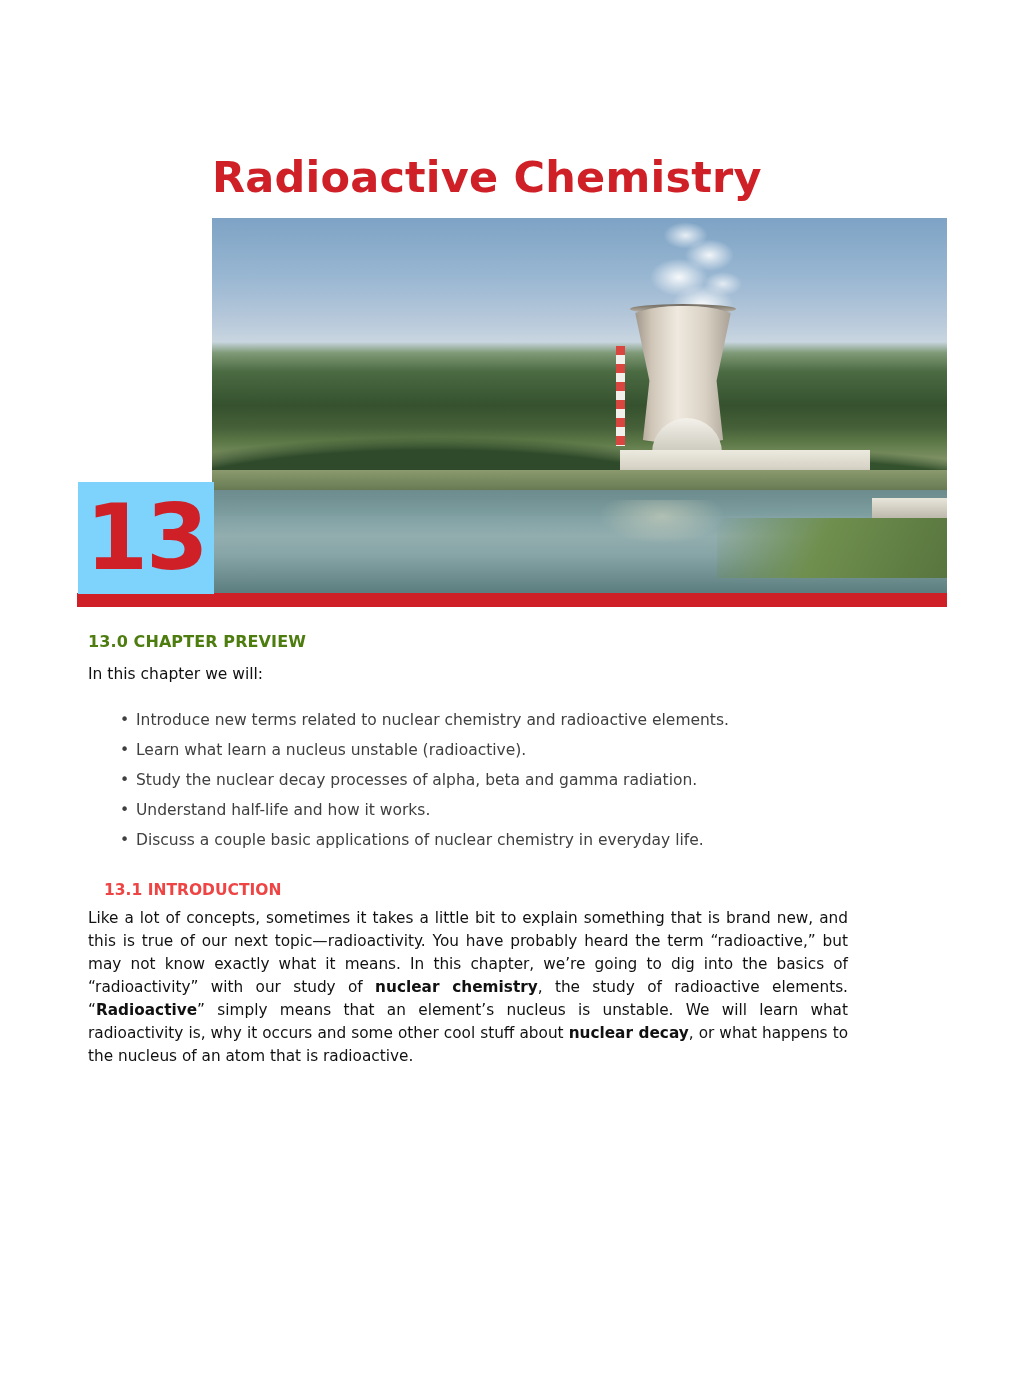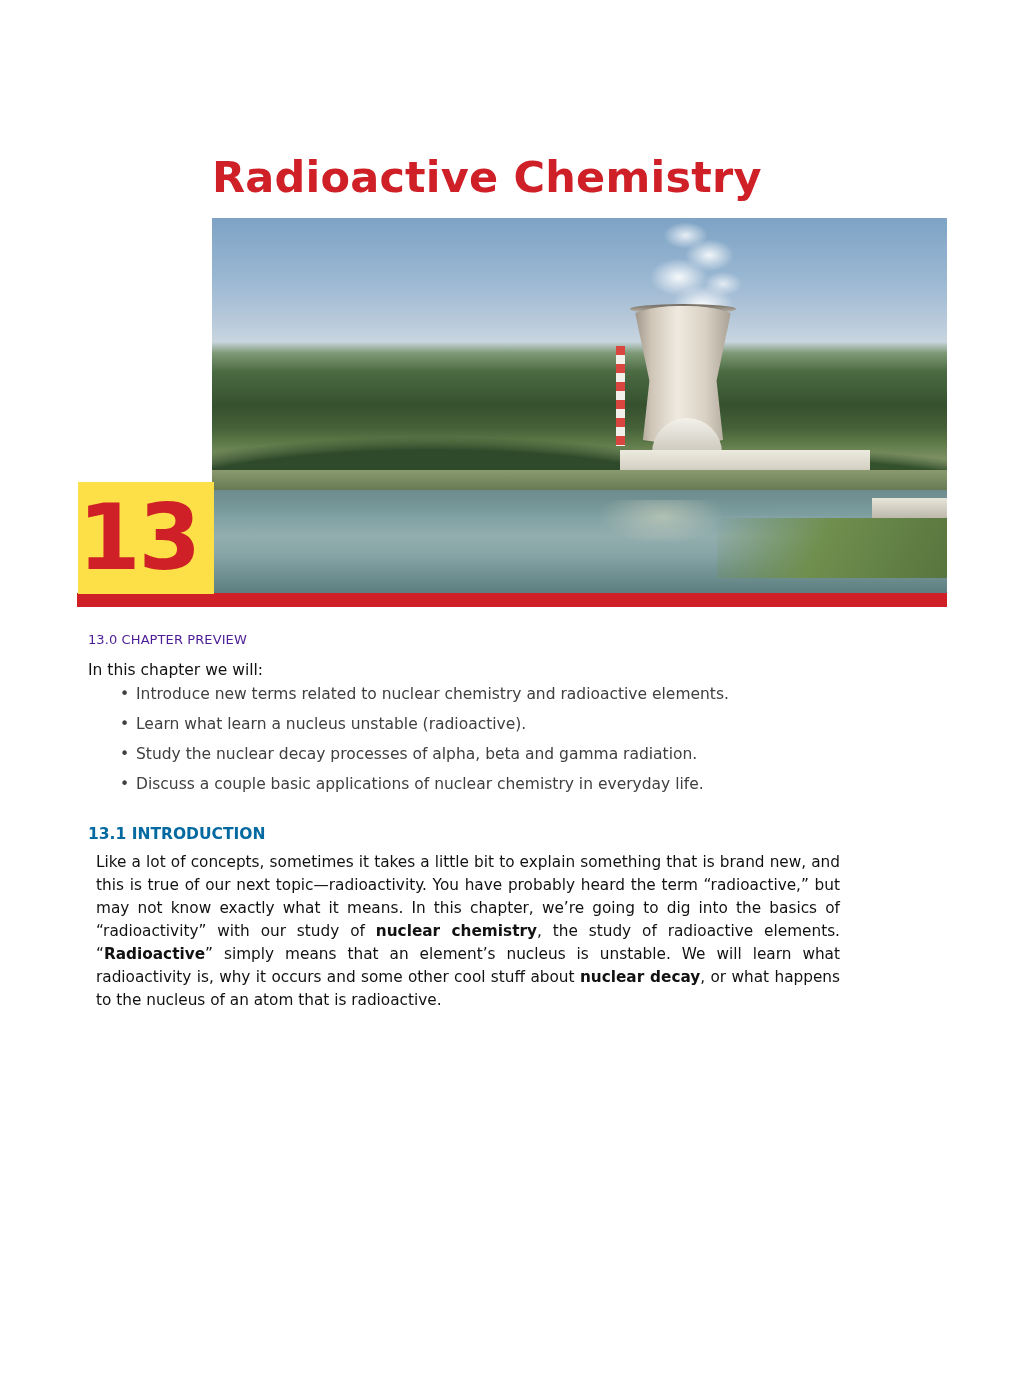--- a/index.html
+++ b/index.html
@@ -193,46 +193,47 @@
     background: #cf2027;
   }
 
   
   .chapter-number {
     position: absolute;
     left: 78px;
     top: 482px;
     width: 136px;
     height: 112px;
-    background: #fde047;
+    background: #7dd3fc;
     color: #cf2027;
     font-family: "DejaVu Sans", sans-serif;
     font-size: 90px;
     font-weight: bold;
     line-height: 112px;
+    text-align: center;
     letter-spacing: -2px;
   }
 
   
   .content {
     position: absolute;
     left: 88px;
     top: 632px;
     width: 760px;
   }
   h2.section-head {
-    font-size: 13px;
-    font-weight: normal;
+    font-size: 16px;
+    font-weight: bold;
     margin: 0 0 14px 0;
-    color: #4c1d95;
+    color: #4d7c0f;
     letter-spacing: 0.1px;
   }
   .lead {
     font-size: 15.5px;
-    margin: 0 0 0 0;
+    margin: 0 0 22px 0;
     color: #111;
   }
   ul.preview-list {
     list-style: none;
     margin: 0 0 26px 0;
     padding: 0 0 0 32px;
   }
   ul.preview-list li {
     font-size: 15.5px;
     line-height: 30px;
@@ -242,27 +243,27 @@
   }
   ul.preview-list li::before {
     content: "\2022";
     position: absolute;
     left: 0;
     top: 0;
   }
   h2.section-head2 {
     font-size: 15.5px;
     font-weight: bold;
-    margin: 22px 0 8px 0;
-    color: #0369a1;
+    margin: 22px 0 8px 16px;
+    color: #ef4444;
   }
   p.body-par {
     font-size: 15.3px;
     line-height: 23px;
-    margin: 8px;
+    margin: 0;
     text-align: justify;
     color: #111;
   }
   p.body-par b { font-weight: bold; }
 </style>
 </head>
 <body>
 
 <div class="page">
 
@@ -288,20 +289,21 @@
 
   <div class="chapter-number">13</div>
 
   <div class="content">
     <h2 class="section-head">13.0 CHAPTER PREVIEW</h2>
     <p class="lead">In this chapter we will:</p>
     <ul class="preview-list">
       <li>Introduce new terms related to nuclear chemistry and radioactive elements.</li>
       <li>Learn what learn a nucleus unstable (radioactive).</li>
       <li>Study the nuclear decay processes of alpha, beta and gamma radiation.</li>
+      <li>Understand half-life and how it works.</li>
       <li>Discuss a couple basic applications of nuclear chemistry in everyday life.</li>
     </ul>
 
     <h2 class="section-head2">13.1 INTRODUCTION</h2>
     <p class="body-par"><span>Like a lot of concepts, sometimes it takes a little bit to explain something that is brand new, and this is true of our next topic—radioactivity. You have probably heard the term “radioactive,” but may not know exactly what it means. In this chapter, we’re going to dig into the basics of “radioactivity” with our study of </span><b>nuclear chemistry</b><span>, the study of radioactive elements. “</span><b>Radioactive</b><span>” simply means that an element’s nucleus is unstable. We will learn what radioactivity is, why it occurs and some other cool stuff about </span><b>nuclear decay</b><span>, or what happens to the nucleus of an atom that is radioactive.</span></p>
   </div>
 
 </div>
 
 </body></html>

